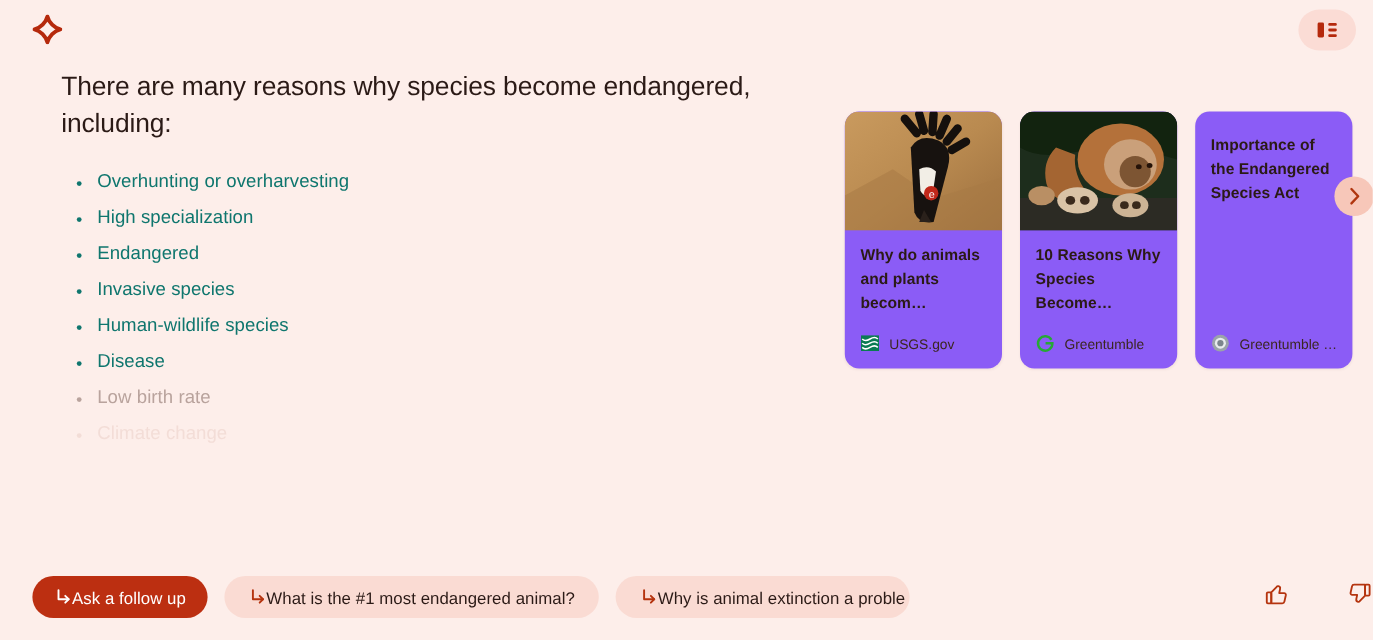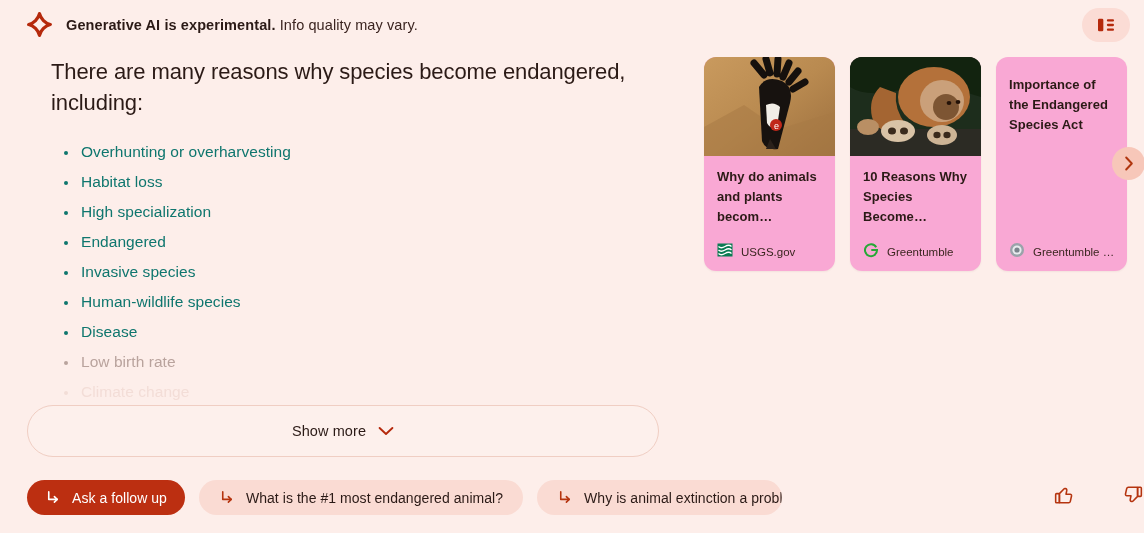--- a/index.html
+++ b/index.html
@@ -54,23 +54,24 @@
     background: #fdf0ec; border: 1px solid #f0cec3;
     display: flex; align-items: center; justify-content: center; gap: 12px;
     cursor: pointer; z-index: 5;
   }
   .showmore-label { font-size: 14.5px; color: #2b1a16; letter-spacing: .1px; }
   .chev-down { width: 16px; height: 10px; display: block; }
 
   
   .cards { position: absolute; left: 704px; top: 57px; display: flex; gap: 15px; }
   .card {
-    width: 131px; height: 214px; background: #f9a8d4; border-radius: 12px;
+    width: 131px; height: 214px; background: #8b5cf6; border-radius: 12px;
     overflow: hidden; position: relative; cursor: pointer;
     box-shadow: 0 1px 2px rgba(80,40,30,.06);
+    margin-top: 36px;
   }
   .card-img { width: 131px; height: 99px; display: block; }
   .card-body { padding: 11px 13px 0 13px; }
   .card-title {
     font-size: 13px; line-height: 20px; font-weight: bold;
     color: #2b1a16; letter-spacing: .05px;
   }
   .card.noimg .card-body { padding-top: 18px; }
   .card-src {
     position: absolute; left: 13px; bottom: 13px;
@@ -85,21 +86,21 @@
     background: #f7c7b9; border: none; cursor: pointer;
     display: flex; align-items: center; justify-content: center;
     z-index: 6;
   }
   .chev-right { width: 10px; height: 15px; display: block; }
 
   
   .chiprow { position: absolute; left: 27px; top: 480px; display: flex; align-items: center; gap: 14px; }
   .chip {
     height: 35px; border-radius: 18px; display: flex; align-items: center;
-    gap: 12px; padding: 0 20px; cursor: pointer; white-space: nowrap;
+    gap: 0; padding: 0 20px; cursor: pointer; white-space: nowrap;
     background: #fadbd3; font-size: 14px; color: #2b1a16; border: none;
     letter-spacing: .05px;
   }
   .chip.primary { background: #bc2f11; color: #fff; font-weight: normal; padding: 0 18px; }
   .chip.clipped { max-width: 245px; overflow: hidden; }
   .arrow-ico { width: 15px; height: 15px; flex: none; display: block; }
 
   .rate { position: absolute; top: 484px; display: flex; align-items: center; cursor: pointer; }
   .rate.up { left: 1053px; }
   .rate.down { left: 1122px; }
@@ -110,58 +111,48 @@
 
 <div class="page">
 
   <div class="header">
     <div class="hdr-left">
       <span>
         <svg class="spark" viewBox="0 0 24 24" aria-hidden="true">
           <path d="M12 1.6 C13.1 6.4 17.6 10.9 22.4 12 C17.6 13.1 13.1 17.6 12 22.4 C10.9 17.6 6.4 13.1 1.6 12 C6.4 10.9 10.9 6.4 12 1.6 Z" fill="none" stroke="#b5290c" stroke-width="3.1" stroke-linejoin="round"></path>
         </svg>
       </span>
-      <span class="hdr-text"><span class="b">Generative AI is experimental.</span> <span class="n">Info quality may vary.</span></span>
     </div>
 
     <button class="layout-btn">
       <span>
         <svg class="layout-ico" viewBox="0 0 20 18" aria-hidden="true">
           <rect x="1" y="2" width="6" height="14" rx="1.4" fill="#b5290c"></rect>
           <rect x="11" y="2.5" width="8" height="2.6" rx="1.2" fill="#b5290c"></rect>
           <rect x="11" y="7.7" width="8" height="2.6" rx="1.2" fill="#b5290c"></rect>
           <rect x="11" y="12.9" width="8" height="2.6" rx="1.2" fill="#b5290c"></rect>
         </svg>
       </span>
     </button>
   </div>
 
   <div class="answer">
     <h1 class="headline">There are many reasons why species become endangered, including:</h1>
     <ul class="bullets" id="bullet-list">
         <li>Overhunting or overharvesting</li>
-        <li>Habitat loss</li>
         <li>High specialization</li>
         <li>Endangered</li>
         <li>Invasive species</li>
         <li>Human-wildlife species</li>
         <li>Disease</li>
         <li class="fade1">Low birth rate</li>
         <li class="fade2">Climate change</li>
       </ul>
   </div>
 
-  <div class="showmore">
-    <span class="showmore-label">Show more</span>
-    <span>
-      <svg class="chev-down" viewBox="0 0 16 10" aria-hidden="true">
-        <path d="M1.6 2 L8 8 L14.4 2" fill="none" stroke="#b5290c" stroke-width="1.9" stroke-linecap="round" stroke-linejoin="round"></path>
-      </svg>
-    </span>
-  </div>
 
   <div class="cards" id="card-strip">
       <div class="card">
         <svg class="card-img" viewBox="0 0 131 99" preserveAspectRatio="none">
           <defs>
             <linearGradient id="rock" x1="0" y1="0" x2="1" y2="1">
               <stop offset="0" stop-color="#c99a5e"></stop>
               <stop offset="0.5" stop-color="#b98a50"></stop>
               <stop offset="1" stop-color="#9c6f3e"></stop>
             </linearGradient>

